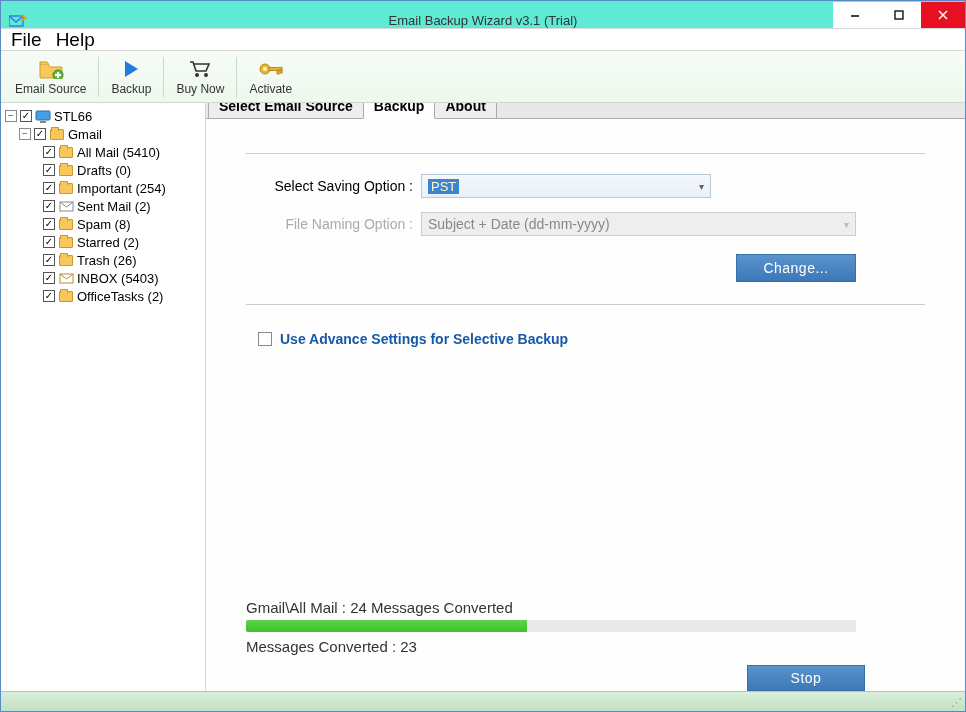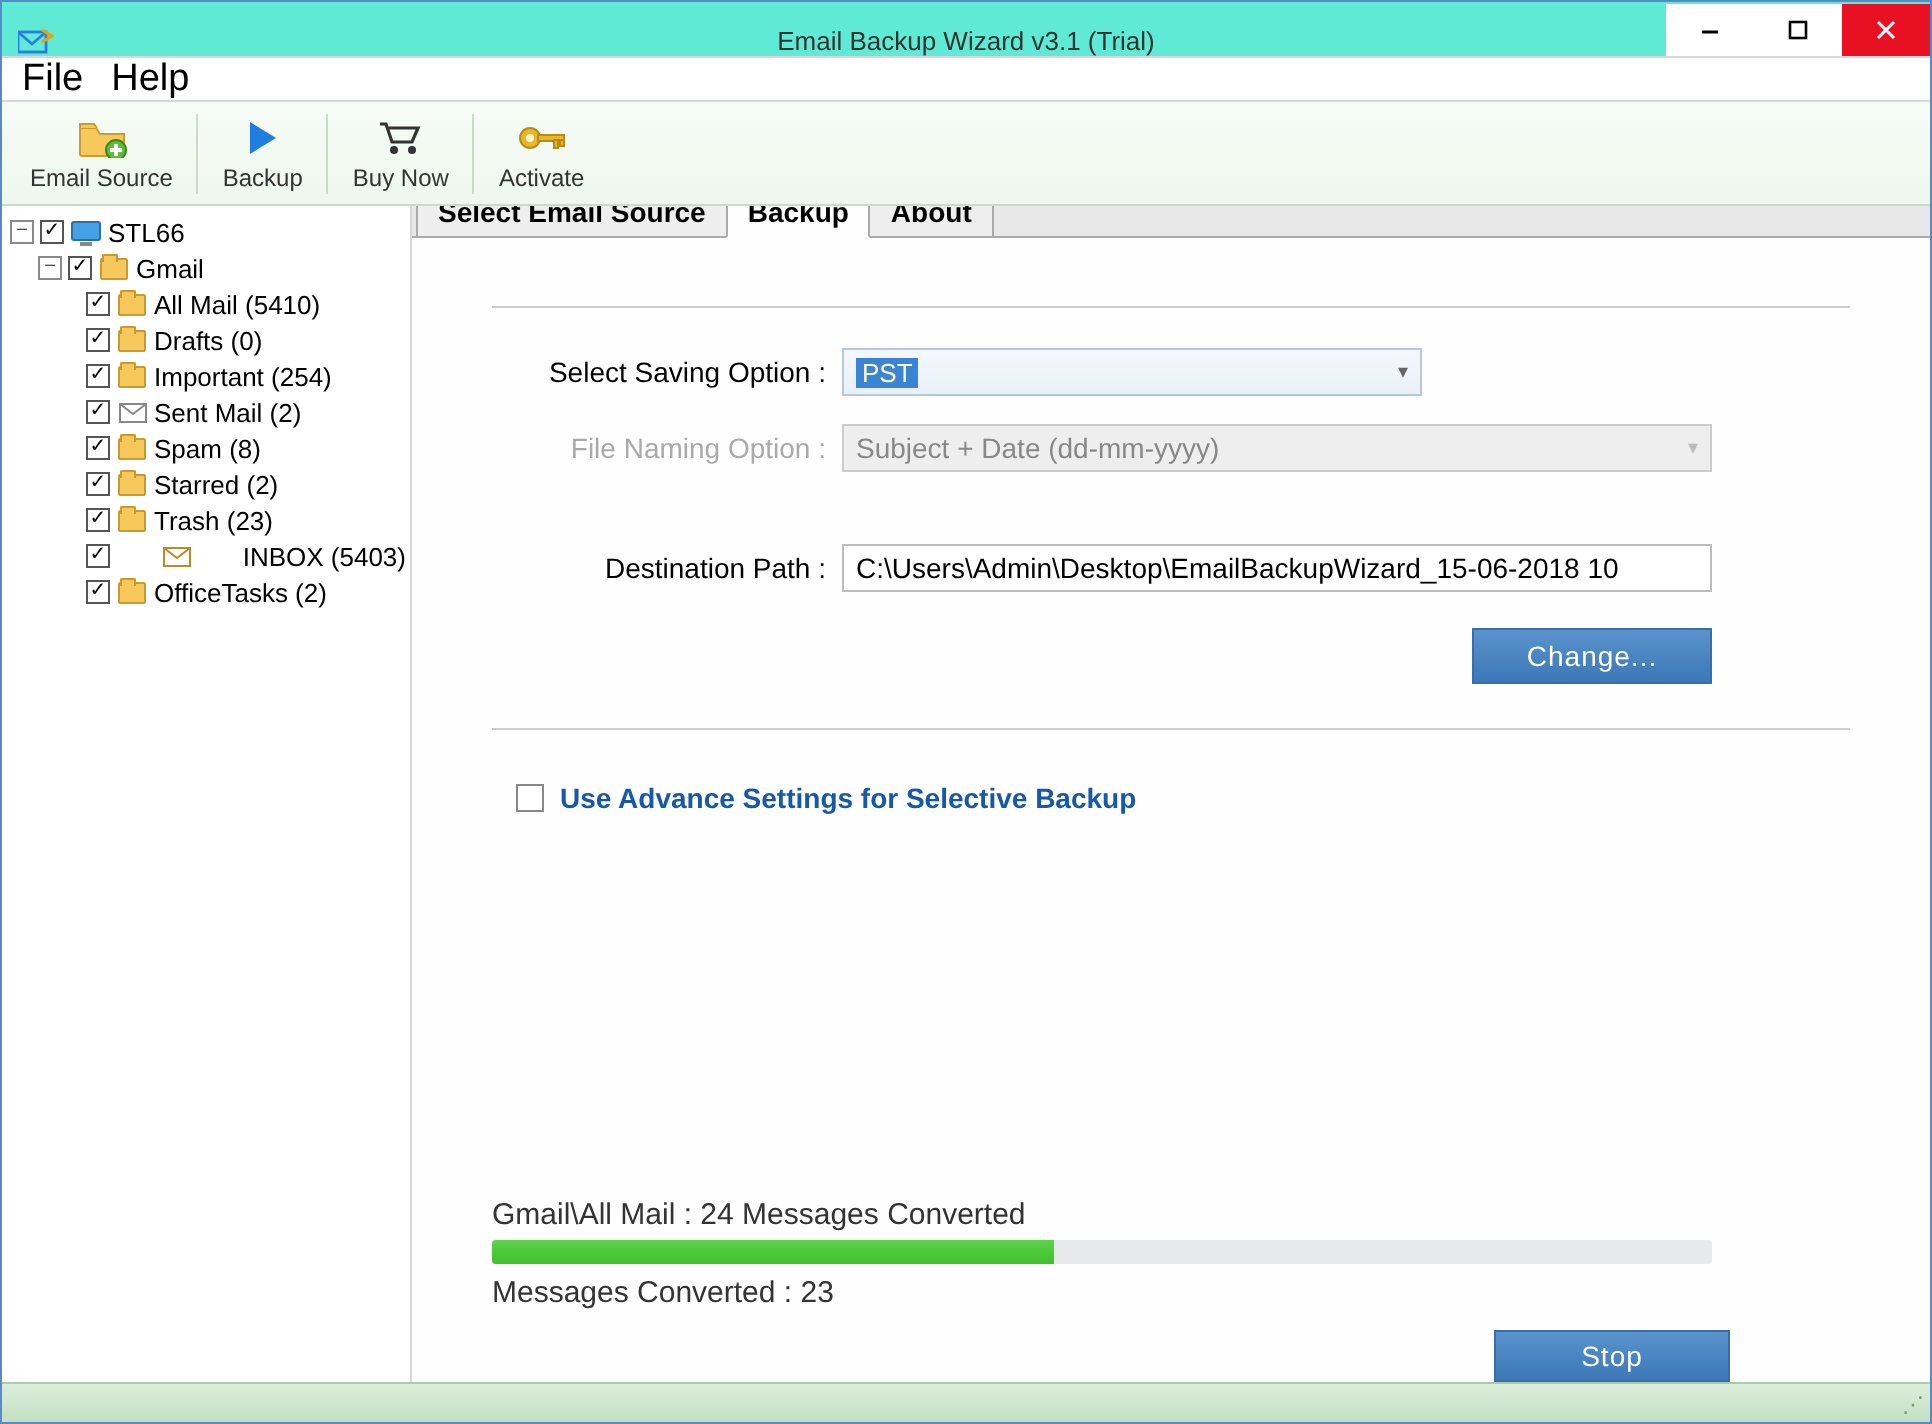--- a/index.html
+++ b/index.html
@@ -216,23 +216,23 @@
           <span class="node-icon">
             <span class="folder-icon"></span>
           </span>
           <span>Starred (2)</span>
         </div>
       <div class="tree-row" style="padding-left:40px;">
           <span class="chk"></span>
           <span class="node-icon">
             <span class="folder-icon"></span>
           </span>
-          <span>Trash (23)</span>
-        </div>
-      <div class="tree-row" style="padding-left:40px;justify-content:space-between;">
+          <span>Trash (26)</span>
+        </div>
+      <div class="tree-row" style="padding-left:40px;">
           <span class="chk"></span>
           <span class="node-icon">
             <svg width="15" height="12" viewBox="0 0 15 12">
               <rect x="1" y="2" width="13" height="9" fill="#fff" stroke="#c08a2a"></rect>
               <path d="M1 2 L7.5 7 L14 2" fill="none" stroke="#c08a2a"></path>
             </svg>
           </span>
           <span>INBOX (5403)</span>
         </div>
       <div class="tree-row" style="padding-left:40px;">
@@ -263,26 +263,20 @@
           </div>
 
           <div class="form-row">
             <div class="form-label dim">File Naming Option  :</div>
             <div class="sel-wide">
               <span>Subject + Date (dd-mm-yyyy)</span>
               <span class="caret">▾</span>
             </div>
           </div>
 
-          <div class="form-row" style="margin-top:22px;">
-            <div class="form-label">Destination Path  :</div>
-            <div class="pathbox">
-              <span>C:\Users\Admin\Desktop\EmailBackupWizard_15-06-2018 10</span>
-            </div>
-          </div>
           <div class="btn change">Change...</div>
 
           <div class="hr" style="margin-top:22px;"></div>
 
           <div class="adv-row">
             <span class="adv-check"></span>
             <span class="adv-label">Use Advance Settings for Selective Backup</span>
           </div>
 
           <div class="progress-area">

